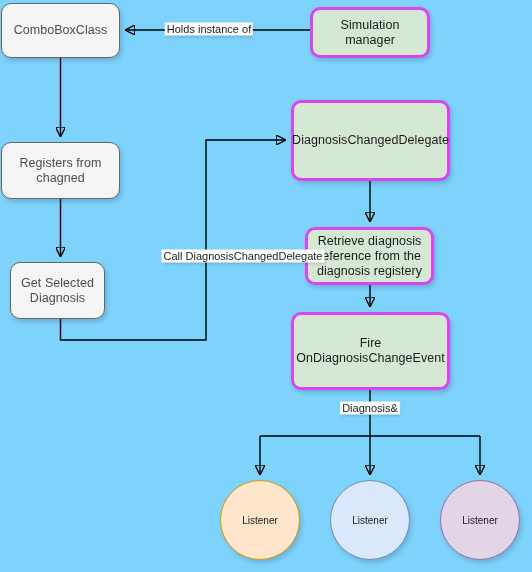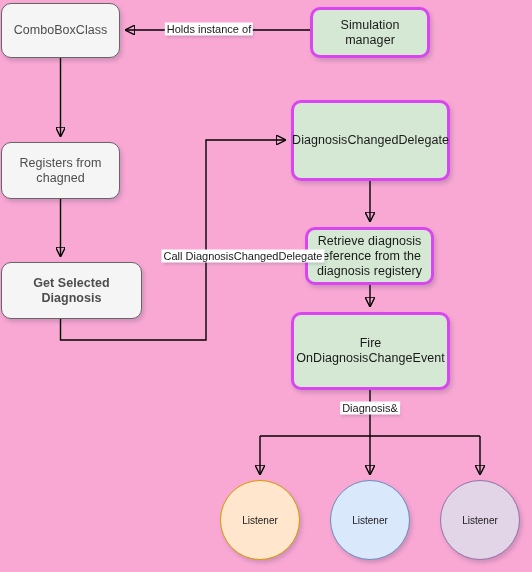--- a/index.html
+++ b/index.html
@@ -4,21 +4,21 @@
 <style>
   html, body {
     margin: 0;
     padding: 0;
     background: #ffffff;
   }
   #canvas {
     position: relative;
     width: 532px;
     height: 572px;
-    background: #f9a8d4;
+    background: #7dd3fc;
     font-family: "Liberation Sans", sans-serif;
     overflow: hidden;
   }
 
   
   .node {
     position: absolute;
     box-sizing: border-box;
     display: flex;
     align-items: center;
@@ -119,21 +119,21 @@
 
   <div class="node gray" style="left:1px; top:3px; width:119px; height:55px;">ComboBoxClass</div>
 
   <div class="node green" style="left:310px; top:7px; width:120px; height:51px;">Simulation manager</div>
 
   <div class="node gray" style="left:1px; top:142px; width:119px; height:57px;">Registers from
 chagned</div>
 
   <div class="node green" style="left:291px; top:100px; width:159px; height:81px;">DiagnosisChangedDelegate</div>
 
-  <div class="node gray" style="left:1px; top:262px; width:141px; height:57px;font-weight:bold;">Get Selected
+  <div class="node gray" style="left:10px; top:262px; width:95px; height:57px;">Get Selected
 Diagnosis</div>
 
   <div class="node green" style="left:291px; top:312px; width:159px; height:78px;">Fire
 OnDiagnosisChangeEvent</div>
 
   <div class="node green" style="left:305px; top:227px; width:129px; height:58px;">Retrieve diagnosis
 reference from the
 diagnosis registery</div>
 
   <div class="circ orange" style="left:220px; top:480px;">Listener</div>

